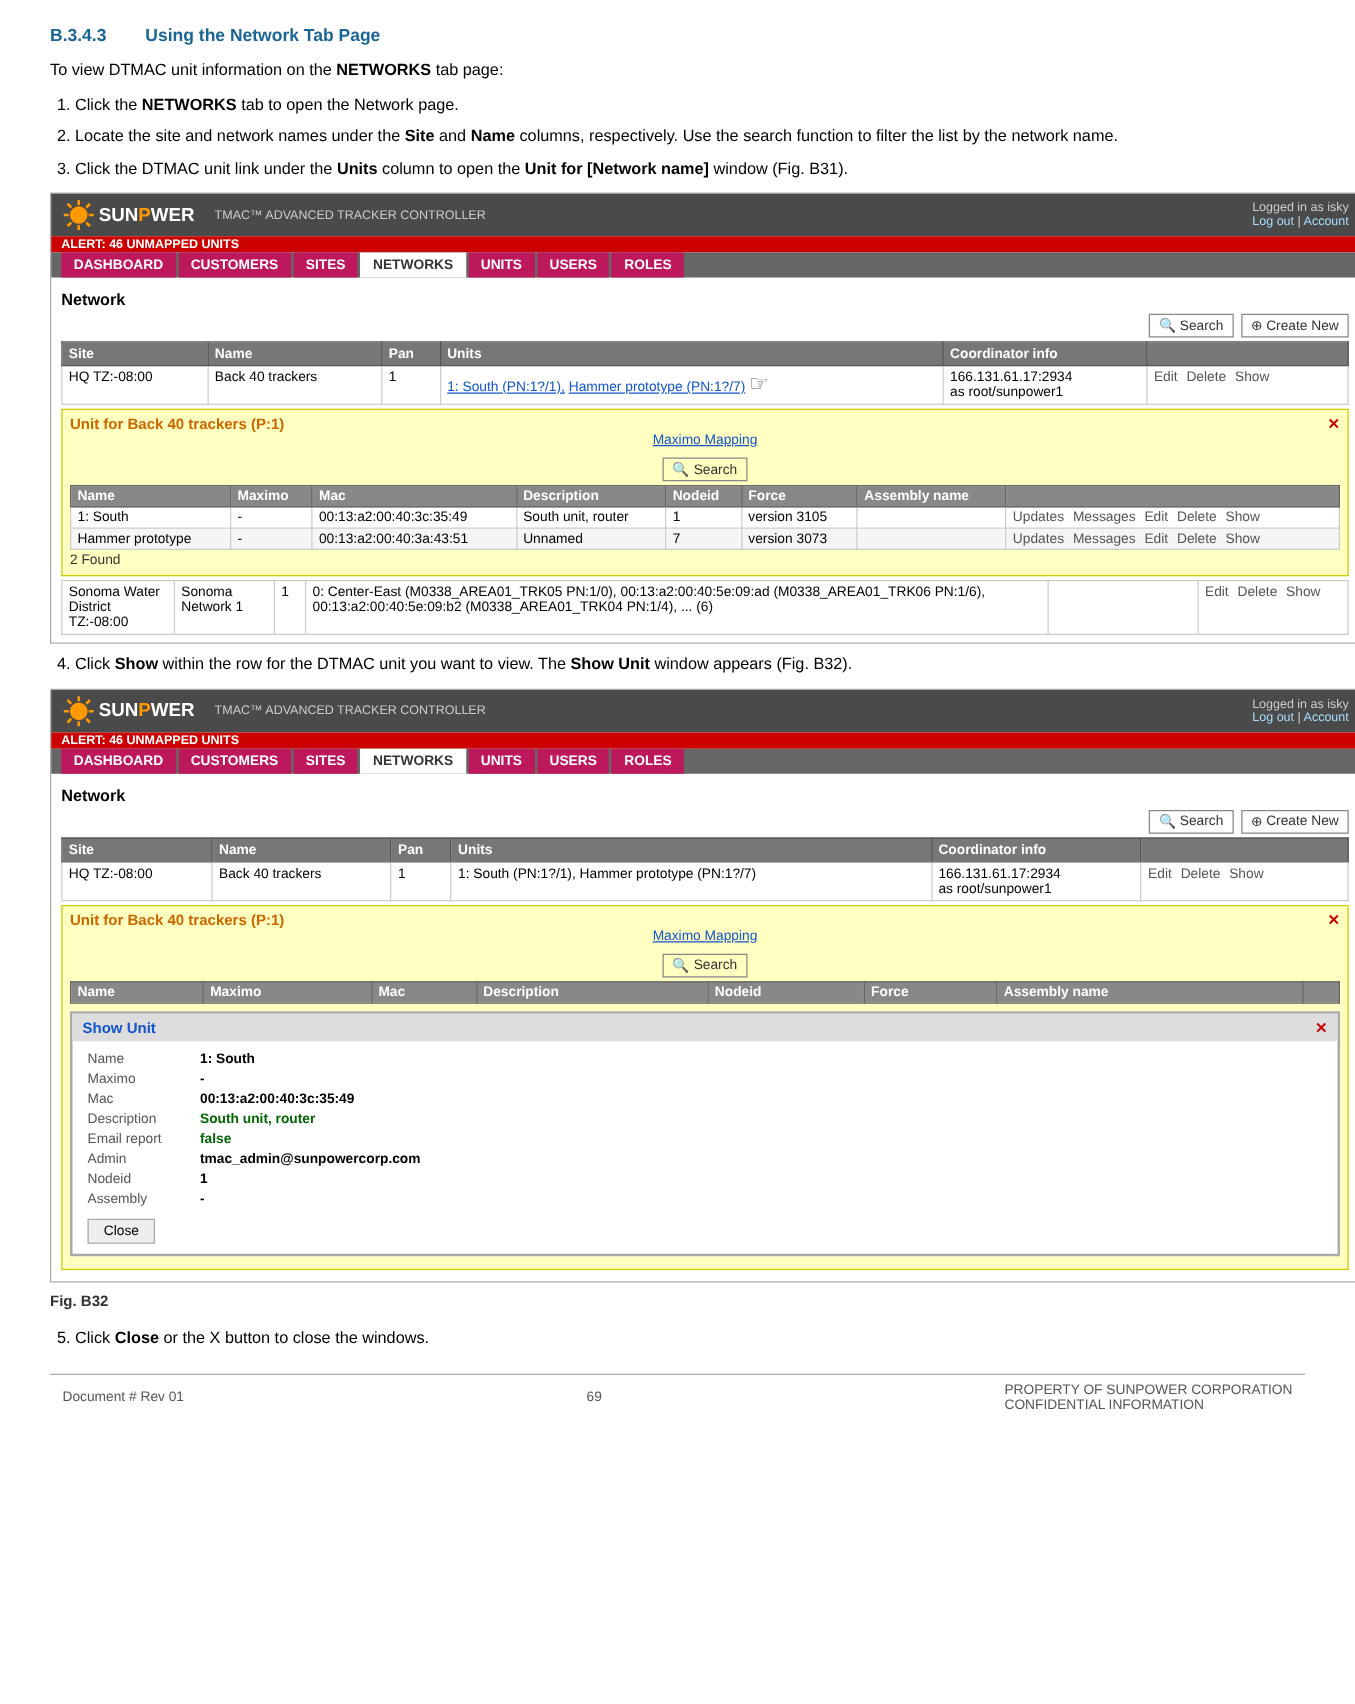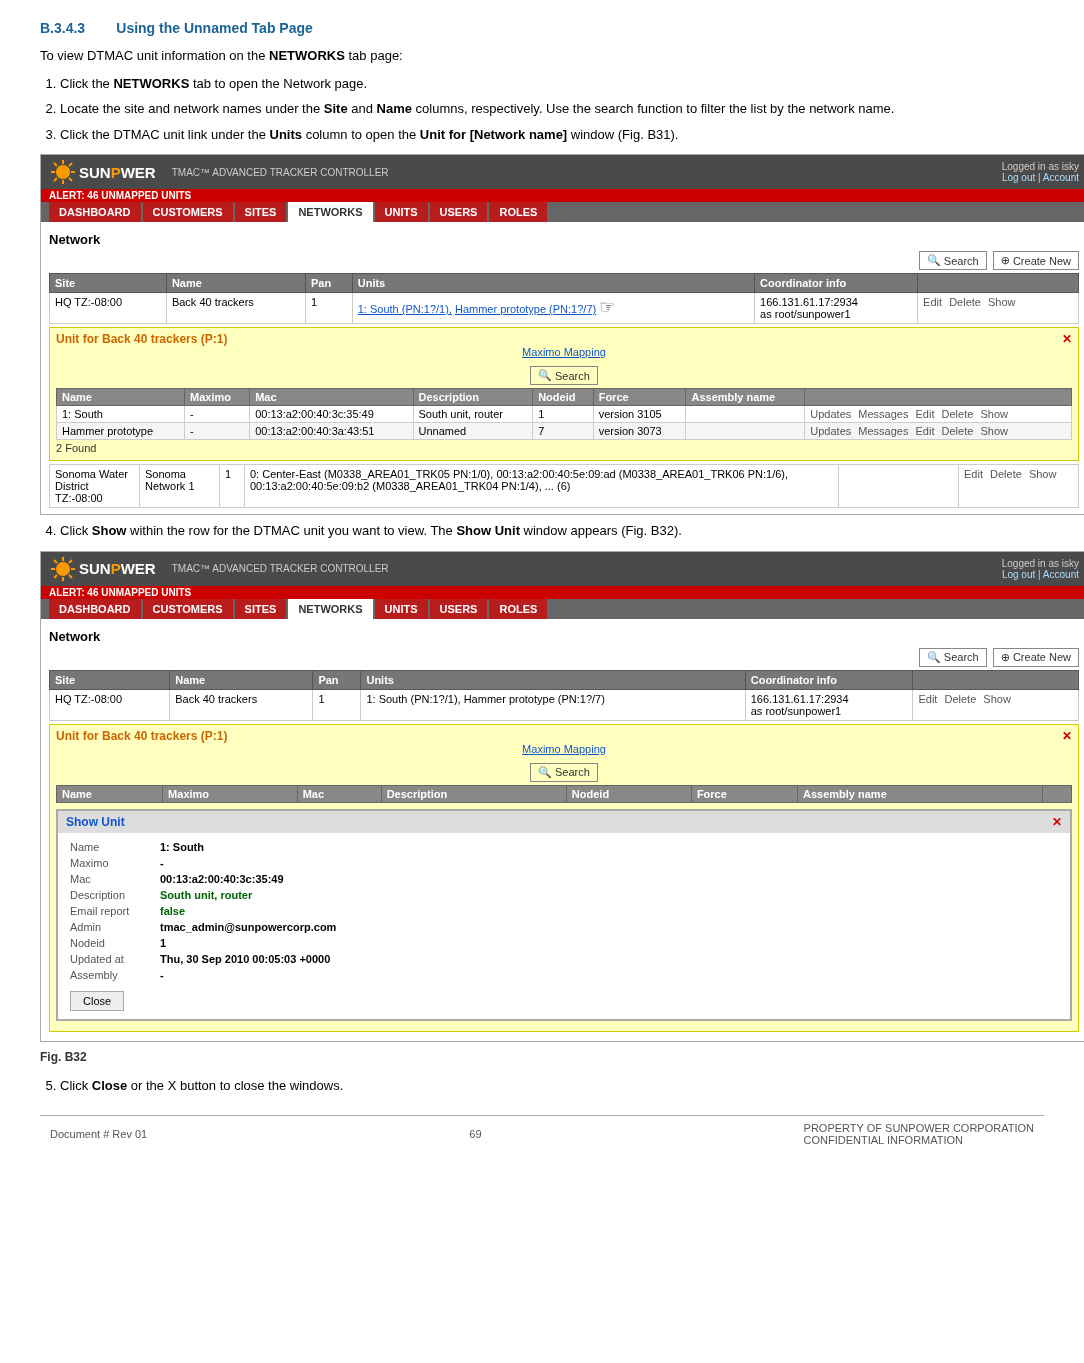--- a/index.html
+++ b/index.html
@@ -85,21 +85,21 @@
       display: flex;
       gap: 2px;
       padding: 0 8px;
     }
     .tmac-nav .nav-item {
       padding: 4px 10px;
       color: #fff;
       font-size: 11px;
       font-weight: bold;
       cursor: pointer;
-      background: #b91c1c;
+      background: #be185d;
     }
     .tmac-nav .nav-item.active {
       background: #fff;
       color: #333;
     }
 
     
     .tmac-body {
       padding: 6px 8px;
     }
@@ -293,21 +293,21 @@
       font-size: 18px;
       color: #555;
     }
   </style>
 </head>
 <body>
 
 <div class="page-content">
 
   <h2 class="section-title">
-    <span>B.3.4.3</span>&nbsp;&nbsp;&nbsp;&nbsp;&nbsp;&nbsp;&nbsp;&nbsp;<span>Using the Unnamed Tab Page</span>
+    <span>B.3.4.3</span>&nbsp;&nbsp;&nbsp;&nbsp;&nbsp;&nbsp;&nbsp;&nbsp;<span>Using the Network Tab Page</span>
   </h2>
 
   <p>
     To view DTMAC unit information on the <strong>NETWORKS</strong> tab page:
   </p>
 
   <ol>
     <li>Click the <strong>NETWORKS</strong> tab to open the Network page.</li>
     <li>Locate the site and network names under the <strong>Site</strong> and <strong>Name</strong> columns, respectively. Use the search function to filter the list by the network name.</li>
     <li>Click the DTMAC unit link under the <strong>Units</strong> column to open the <strong>Unit for [Network name]</strong> window (Fig. B31).</li>
@@ -618,24 +618,20 @@
             </div>
             <div class="show-unit-row">
               <span class="show-unit-label">Admin</span>
               <span class="show-unit-value">tmac_admin@sunpowercorp.com</span>
             </div>
             <div class="show-unit-row">
               <span class="show-unit-label">Nodeid</span>
               <span class="show-unit-value">1</span>
             </div>
             <div class="show-unit-row">
-              <span class="show-unit-label">Updated at</span>
-              <span class="show-unit-value">Thu, 30 Sep 2010 00:05:03 +0000</span>
-            </div>
-            <div class="show-unit-row">
               <span class="show-unit-label">Assembly</span>
               <span class="show-unit-value">-</span>
             </div>
             <button class="btn-close">Close</button>
           </div>
         </div>
 
       </div>
 
     </div>

